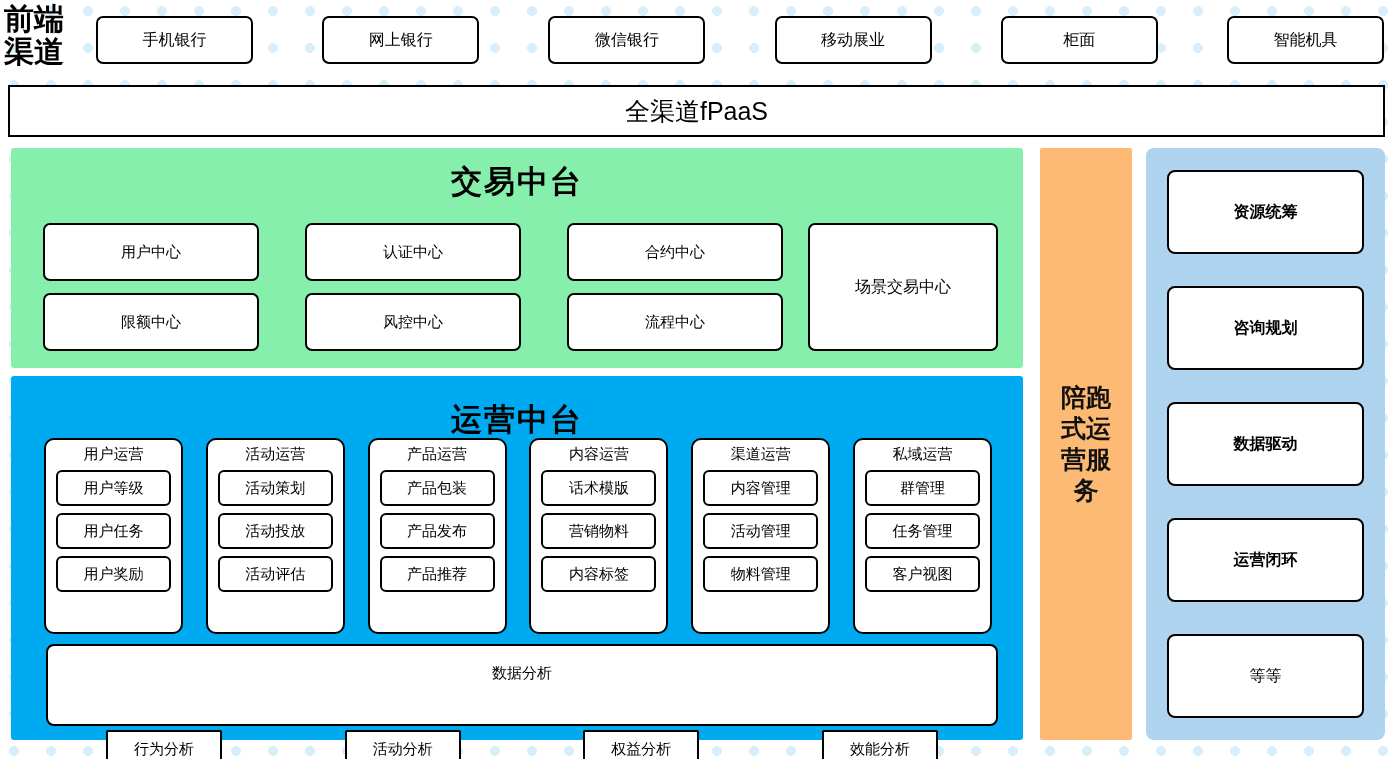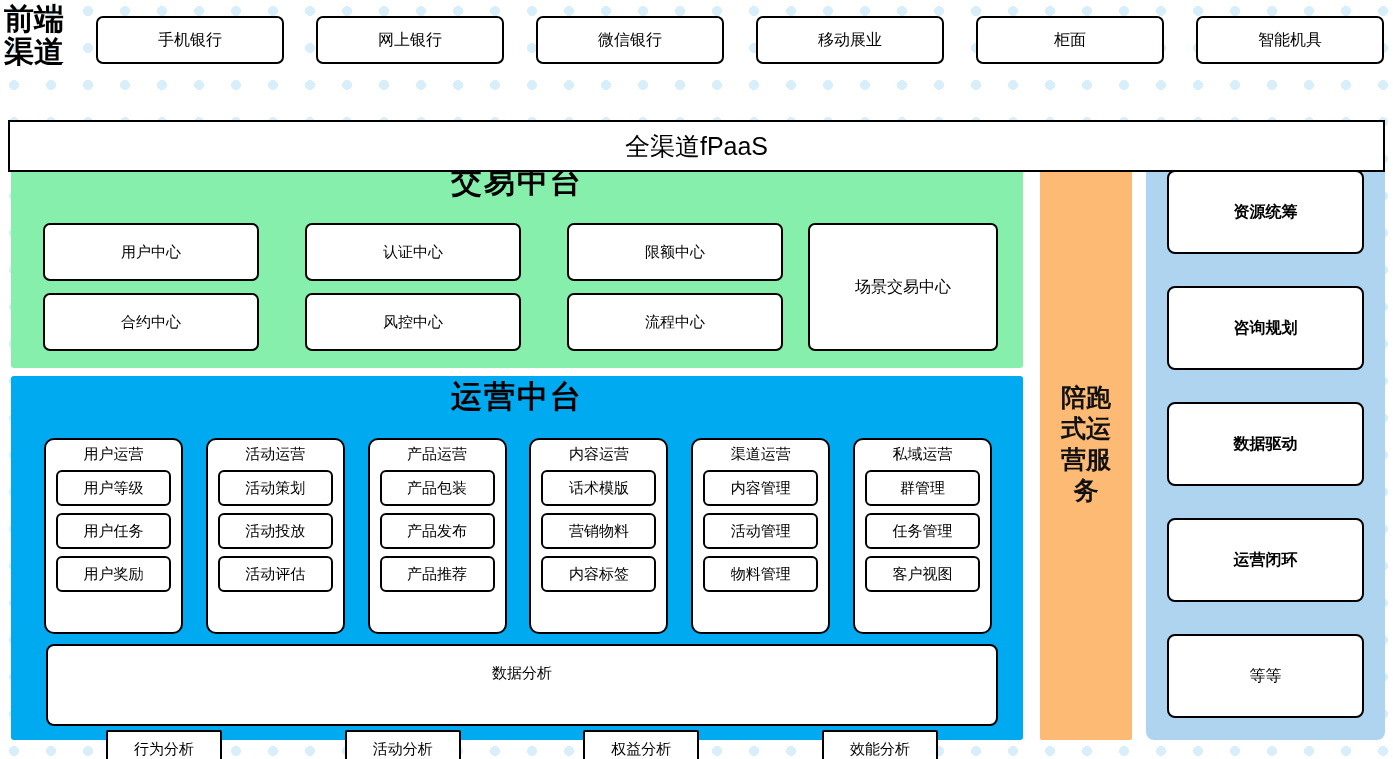--- a/index.html
+++ b/index.html
@@ -57,39 +57,38 @@
   }
   #channel-row {
     position: absolute;
     left: 96px; top: 16px;
     width: 1288px; height: 48px;
     display: flex;
     justify-content: space-between;
     z-index: 3;
   }
   #channel-row .node {
-    width: 188px;
+    width: 157px;
     height: 48px;
     font-size: 16px;
   }
 
   
   #fpaas-bar {
     position: absolute;
     left: 8px; top: 85px;
     width: 1377px; height: 52px;
     box-sizing: border-box;
     background: #ffffff;
     border: 2px solid #000;
     display: flex;
     align-items: center;
     justify-content: center;
     font-size: 25px;
     z-index: 3;
-    margin-top: 35px;
   }
 
   
   #txn-platform {
     position: absolute;
     left: 11px; top: 148px;
     width: 1012px; height: 220px;
     background: #86efac;
     border-radius: 3px;
     z-index: 2;
@@ -125,21 +124,21 @@
 
   
   #ops-platform {
     position: absolute;
     left: 11px; top: 376px;
     width: 1012px; height: 364px;
     background: #00AAF0;
     border-radius: 3px;
     z-index: 2;
   }
-  #ops-title { padding-top: 0; }
+  #ops-title { padding-top: 23px; }
 
   #ops-columns {
     position: absolute;
     left: 33px; top: 62px;
     width: 948px; height: 196px;
     display: flex;
     justify-content: space-between;
   }
   .ops-col {
     box-sizing: border-box;
@@ -260,22 +259,22 @@
 </div>
 
 <div id="fpaas-bar">全渠道fPaaS</div>
 
 <div id="txn-platform">
   <div class="platform-title" id="txn-title">交易中台</div>
 
   <div id="txn-left-grid">
     <div class="node">用户中心</div>
     <div class="node">认证中心</div>
+    <div class="node">合约中心</div>
     <div class="node">限额中心</div>
-    <div class="node">合约中心</div>
     <div class="node">风控中心</div>
     <div class="node">流程中心</div>
   </div>
 
   <div class="node" id="scene-center">场景交易中心</div>
 </div>
 
 <div id="ops-platform">
   <div class="platform-title" id="ops-title">运营中台</div>
 

